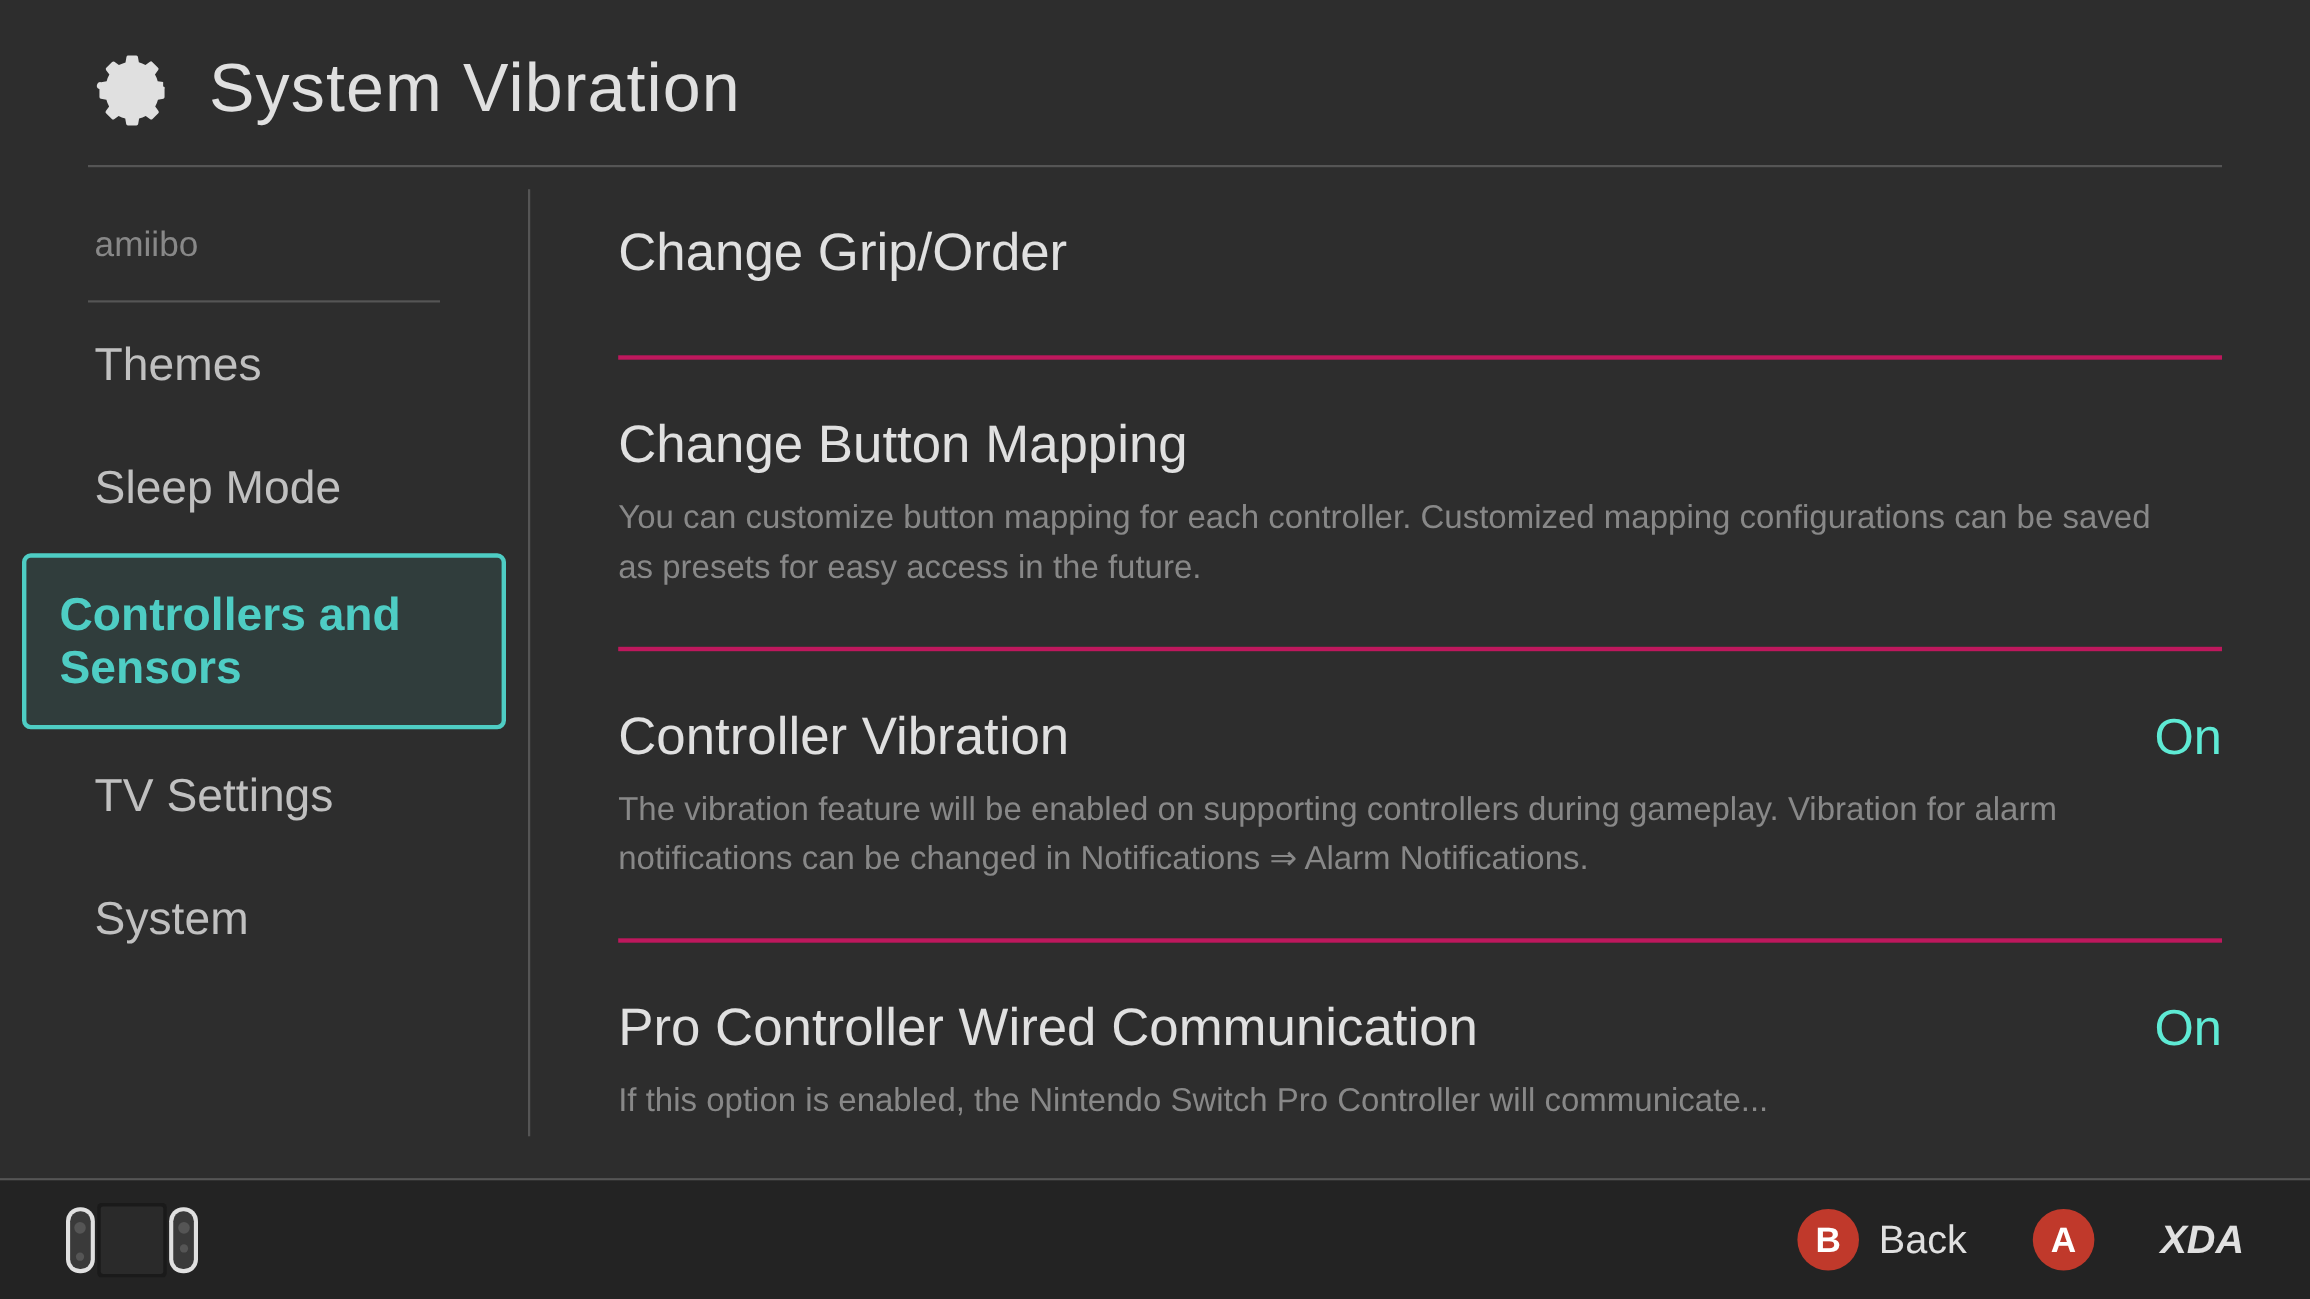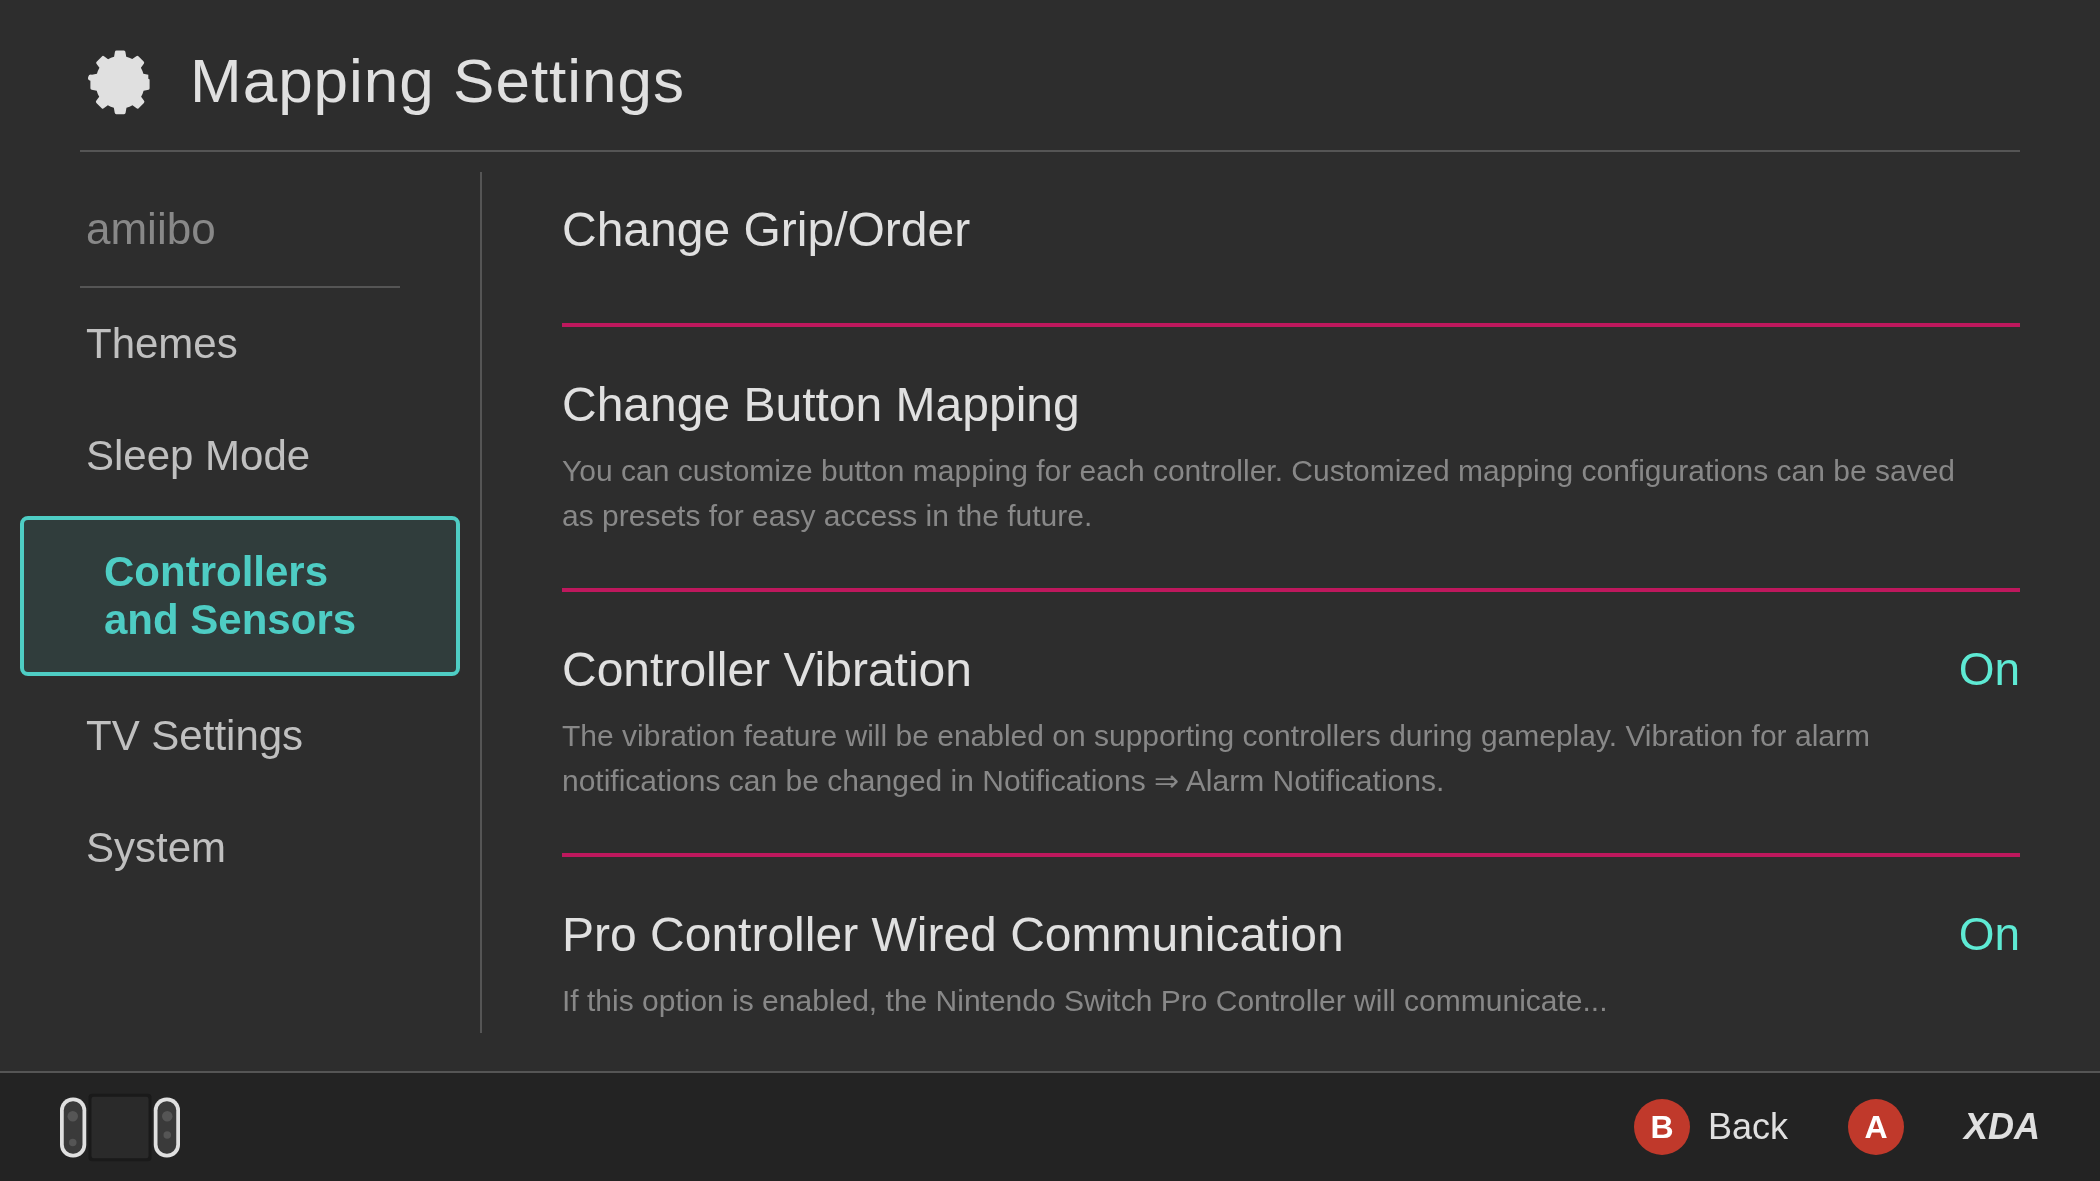--- a/index.html
+++ b/index.html
@@ -70,27 +70,27 @@
       cursor: pointer;
       border-left: 6px solid transparent;
     }
 
     .sidebar-item.active {
       color: #4ecdc4;
       background: rgba(78, 205, 196, 0.1);
       border: 4px solid #4ecdc4;
       border-radius: 8px;
       margin: 4px 20px;
-      padding: 28px 80px;
+      padding: 28px 30px;
       font-weight: 600;
     }
 
     .sidebar-item.amiibo {
       color: #888;
-      font-size: 44px;
+      font-size: 32px;
     }
 
     
     .vertical-divider {
       width: 2px;
       background: #555;
       margin: 20px 0;
       flex-shrink: 0;
     }
 
@@ -209,21 +209,21 @@
   </style>
 </head>
 <body>
 
 <div class="header">
   <span class="gear-icon">
     <svg viewBox="0 0 100 100" fill="#e0e0e0" xmlns="http://www.w3.org/2000/svg">
       <path d="M50 35a15 15 0 1 0 0 30 15 15 0 0 0 0-30zm35.4 8.3l-6.2-1.1a29.2 29.2 0 0 0-3.1-7.5l3.7-5.1a2 2 0 0 0-.2-2.6l-6.6-6.6a2 2 0 0 0-2.6-.2l-5.1 3.7a29.2 29.2 0 0 0-7.5-3.1l-1.1-6.2A2 2 0 0 0 55 13h-9.3a2 2 0 0 0-2 1.7l-1.1 6.2a29.2 29.2 0 0 0-7.5 3.1l-5.1-3.7a2 2 0 0 0-2.6.2l-6.6 6.6a2 2 0 0 0-.2 2.6l3.7 5.1a29.2 29.2 0 0 0-3.1 7.5l-6.2 1.1A2 2 0 0 0 13 51v9.3a2 2 0 0 0 1.7 2l6.2 1.1a29.2 29.2 0 0 0 3.1 7.5l-3.7 5.1a2 2 0 0 0 .2 2.6l6.6 6.6a2 2 0 0 0 2.6.2l5.1-3.7a29.2 29.2 0 0 0 7.5 3.1l1.1 6.2a2 2 0 0 0 2 1.7H55a2 2 0 0 0 2-1.7l1.1-6.2a29.2 29.2 0 0 0 7.5-3.1l5.1 3.7a2 2 0 0 0 2.6-.2l6.6-6.6a2 2 0 0 0 .2-2.6l-3.7-5.1a29.2 29.2 0 0 0 3.1-7.5l6.2-1.1A2 2 0 0 0 87 60.3V51a2 2 0 0 0-1.6-2.7z"></path>
     </svg>
   </span>
-  <span class="header-title">Mapping Settings</span>
+  <span class="header-title">System Vibration</span>
 </div>
 
 <div class="header-divider"></div>
 
 <div class="main-layout">
 
   <div class="sidebar">
     <div class="sidebar-item amiibo">amiibo</div>
     <div class="sidebar-divider-top"></div>
     <div class="sidebar-item">Themes</div>

